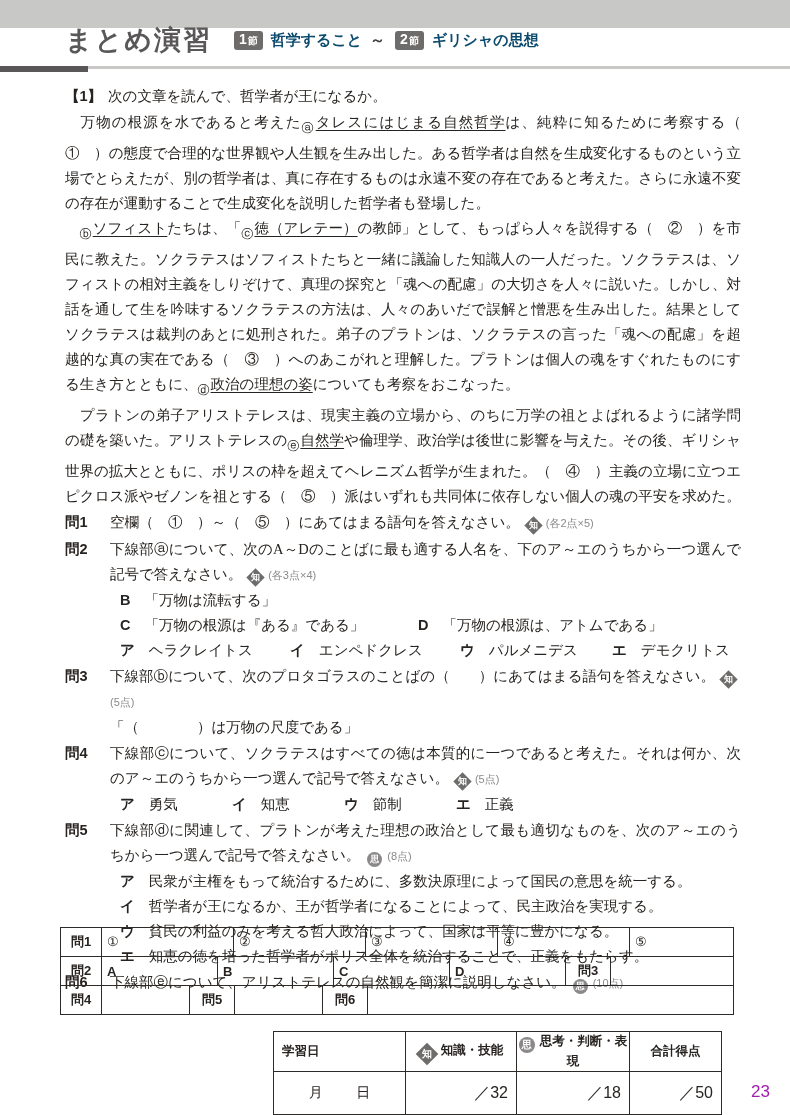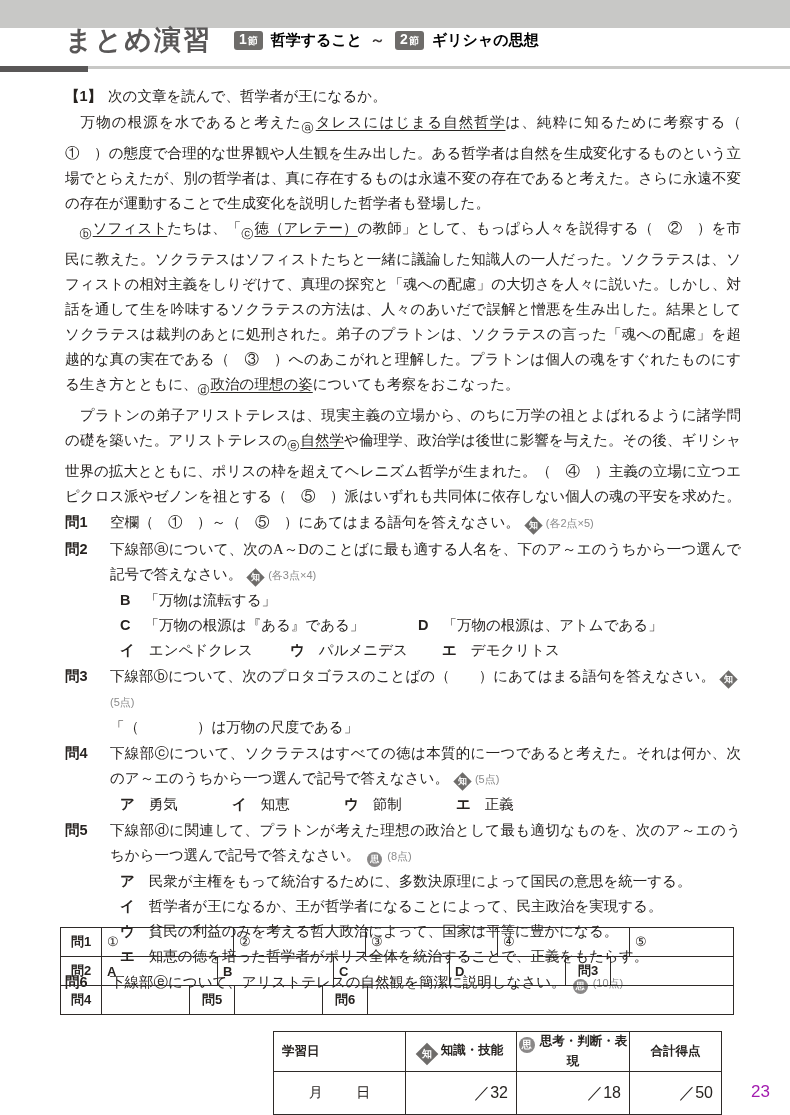--- a/index.html
+++ b/index.html
@@ -9,21 +9,21 @@
   
   .header{position:absolute;left:0;top:20px;width:790px;height:40px;display:flex;align-items:center;}
   .title{margin-left:65px;font-family:"Liberation Sans","DejaVu Sans",sans-serif;font-weight:700;
          font-size:27px;letter-spacing:2px;color:#595757;}
   .sec-badge{display:inline-flex;align-items:baseline;background:#6e6c6a;color:#fff;border-radius:3px;
          padding:1px 5px 2px 5px;margin-left:22px;font-family:"Liberation Sans",sans-serif;line-height:15px;}
   .sec-badge.second{margin-left:10px;}
   .sec-num{font-size:14px;font-weight:700;}
   .sec-unit{font-size:10px;font-weight:700;margin-left:1px;}
   .sec-label{margin-left:8px;font-family:"Liberation Sans","DejaVu Sans",sans-serif;font-weight:700;
-         font-size:15px;color:#000000;}
+         font-size:15px;color:#0c4a6e;}
   .sec-sep{margin-left:8px;font-family:"Liberation Sans",sans-serif;font-weight:700;font-size:15px;color:#3e3a39;}
   .rule{position:absolute;left:0;top:66px;width:790px;height:6px;}
   .rule-dark{position:absolute;left:0;top:0;width:88px;height:6px;background:#595757;}
   .rule-light{position:absolute;left:88px;top:0;width:702px;height:3px;background:#c8c8c6;}
   
   .content{position:absolute;left:65px;top:84px;width:676px;font-size:14.5px;line-height:25px;text-align:justify;}
   .prob-head{margin-bottom:1px;}
   .pnum{font-family:"Liberation Sans",sans-serif;font-weight:700;margin-right:6px;}
   .para{margin:0;}
   .ul-seg{white-space:nowrap;}
@@ -121,20 +121,21 @@
       <div class="q-body">
         <div><span>下線部ⓐについて、次のA～Dのことばに最も適する人名を、下のア～エのうちから一つ選んで記号で答えなさい。</span><span class="kbadge"><i>知</i></span><span class="pts">(各3点×4)</span></div>
         <div class="stmt-row">
           <span class="stmt wide"><span class="kana">B</span><span>「万物は流転する」</span></span>
         </div>
         <div class="stmt-row">
           <span class="stmt"><span class="kana">C</span><span>「万物の根源は『ある』である」</span></span>
           <span class="stmt wide"><span class="kana">D</span><span>「万物の根源は、アトムである」</span></span>
         </div>
         <div class="choice-row">
+          <span class="cr-item w170"><span class="kana">ア</span><span>ヘラクレイトス</span></span>
           <span class="cr-item w170"><span class="kana">イ</span><span>エンペドクレス</span></span>
           <span class="cr-item w152"><span class="kana">ウ</span><span>パルメニデス</span></span>
           <span class="cr-item"><span class="kana">エ</span><span>デモクリトス</span></span>
         </div>
       </div>
     </div>
 
     <div class="q">
       <span class="q-label">問3</span>
       <div class="q-body">

